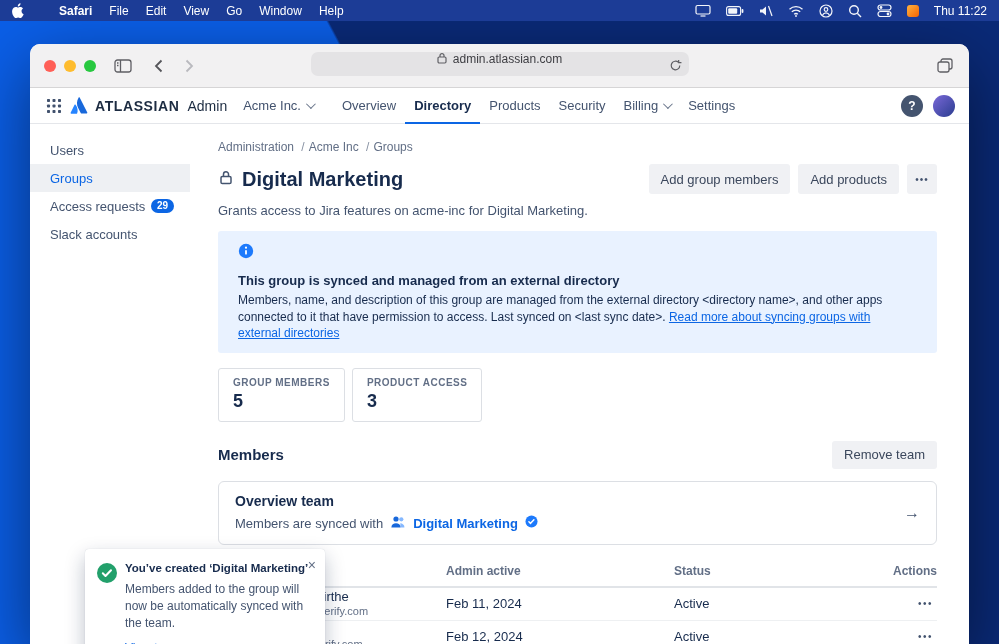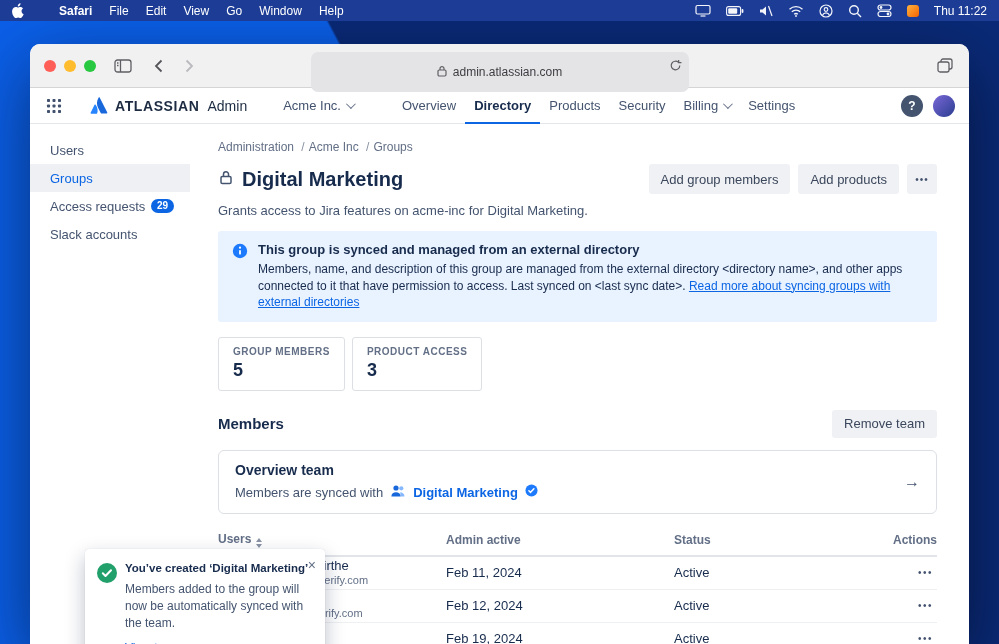--- a/index.html
+++ b/index.html
@@ -20,25 +20,25 @@
   .clock{font-size:12px;color:#fff;white-space:nowrap;}
   .weather-dot{width:12px;height:12px;border-radius:3px;background:linear-gradient(135deg,#ffb340,#f56300);}
   
   .window{position:absolute;left:30px;top:44px;width:939px;height:600px;background:#fff;border-radius:10px 10px 0 0;box-shadow:0 22px 70px rgba(0,0,0,.5);overflow:hidden;z-index:10;}
   .toolbar{height:44px;background:#f2f1f2;border-bottom:1px solid #d6d5d6;display:flex;align-items:center;padding:0 14px;position:relative;}
   .traffic{display:flex;gap:8px;margin-right:16px;}
   .tl{width:12px;height:12px;border-radius:50%;}
   .tl.red{background:#ff5f57;} .tl.yellow{background:#febc2e;} .tl.green{background:#28c840;}
   .tb-group{display:flex;align-items:center;gap:18px;}
   .tb-btn{display:flex;align-items:center;background:none;border:none;cursor:pointer;padding:2px;}
-  .addressbar{position:absolute;left:50%;top:8px;transform:translateX(-50%);width:378px;height:40px;background:#e4e3e5;border-radius:7px;display:flex;align-items:center;justify-content:center;gap:6px;color:#3d3d42;font-size:12px;}
+  .addressbar{position:absolute;left:50%;top:8px;transform:translateX(-50%);width:378px;height:24px;background:#e4e3e5;border-radius:7px;display:flex;justify-content:center;gap:6px;color:#3d3d42;font-size:12px;}
   .ab-refresh{position:absolute;right:7px;top:7px;background:none;border:none;cursor:pointer;display:flex;}
   .tb-right{margin-left:auto;display:flex;}
   
-  .admin-header{height:36px;border-bottom:1px solid #e4e6ea;display:flex;align-items:center;padding:0 14px;gap:26px;background:#fff;}
+  .admin-header{height:36px;border-bottom:1px solid #e4e6ea;display:flex;align-items:center;padding:0 14px;gap:6px;background:#fff;}
   .appswitcher{display:flex;align-items:center;background:none;border:none;cursor:pointer;padding:2px;}
   .logo{display:flex;align-items:center;gap:6px;}
   .brand-name{font-size:14px;font-weight:700;letter-spacing:.6px;color:#1c2b41;}
   .brand-suffix{font-size:14px;color:#1c2b41;margin-left:2px;}
   .org-switcher{display:flex;align-items:center;gap:5px;background:none;border:none;cursor:pointer;font-size:13px;color:#42526E;margin-left:10px;}
   .chev{width:7px;height:7px;border-right:1.6px solid #6B778C;border-bottom:1.6px solid #6B778C;transform:rotate(45deg) translateY(-2px);display:inline-block;}
   .admin-nav{display:flex;margin-left:14px;height:36px;}
   .nav-item{display:flex;align-items:center;gap:5px;padding:0 9px;font-size:13px;color:#44546F;border:none;background:none;cursor:pointer;border-bottom:2px solid transparent;border-top:2px solid transparent;}
   .nav-item.active{color:#172B4D;font-weight:700;border-bottom-color:#0C66E4;}
   .header-right{margin-left:auto;display:flex;align-items:center;gap:10px;}
@@ -55,21 +55,21 @@
   .breadcrumb{font-size:12px;color:#626F86;margin-bottom:10px;display:flex;gap:4px;}
   .crumb{cursor:pointer;}
   .crumb:not(:last-child)::after{content:" /";color:#8993A4;margin-left:4px;}
   .title-row{display:flex;align-items:center;gap:8px;}
   .page-title{font-size:20px;font-weight:700;color:#172B4D;}
   .title-actions{margin-left:auto;display:flex;gap:8px;}
   .btn{background:#f0f1f4;border:none;border-radius:3px;height:30px;padding:0 12px;font-size:13px;font-weight:500;color:#3b475c;cursor:pointer;white-space:nowrap;}
   .btn-icon{width:30px;padding:0;color:#42526E;font-size:10px;letter-spacing:1px;}
   .desc{font-size:13px;color:#44546F;margin:9px 0 13px;}
   
-  .banner{background:#E9F2FF;border-radius:3px;padding:11px 14px;display:flex;gap:10px;}
+  .banner{background:#E9F2FF;border-radius:3px;padding:11px 20px;display:flex;gap:10px;flex-direction:column;}
   .banner-icon{flex:none;margin-top:1px;}
   .banner-title{font-size:13px;font-weight:700;color:#172B4D;margin-bottom:4px;}
   .banner-body{font-size:12px;color:#172B4D;line-height:1.38;max-width:660px;}
   .banner-link{color:#0C66E4;text-decoration:underline;cursor:pointer;}
   
   .stats{display:flex;gap:7px;margin-top:15px;}
   .stat-card{border:1px solid #dcdfe4;border-radius:3px;padding:8px 14px 9px;min-width:88px;}
   .stat-label{font-size:10px;font-weight:700;letter-spacing:.5px;color:#626F86;}
   .stat-value{font-size:18px;font-weight:600;color:#172B4D;margin-top:3px;}
   

